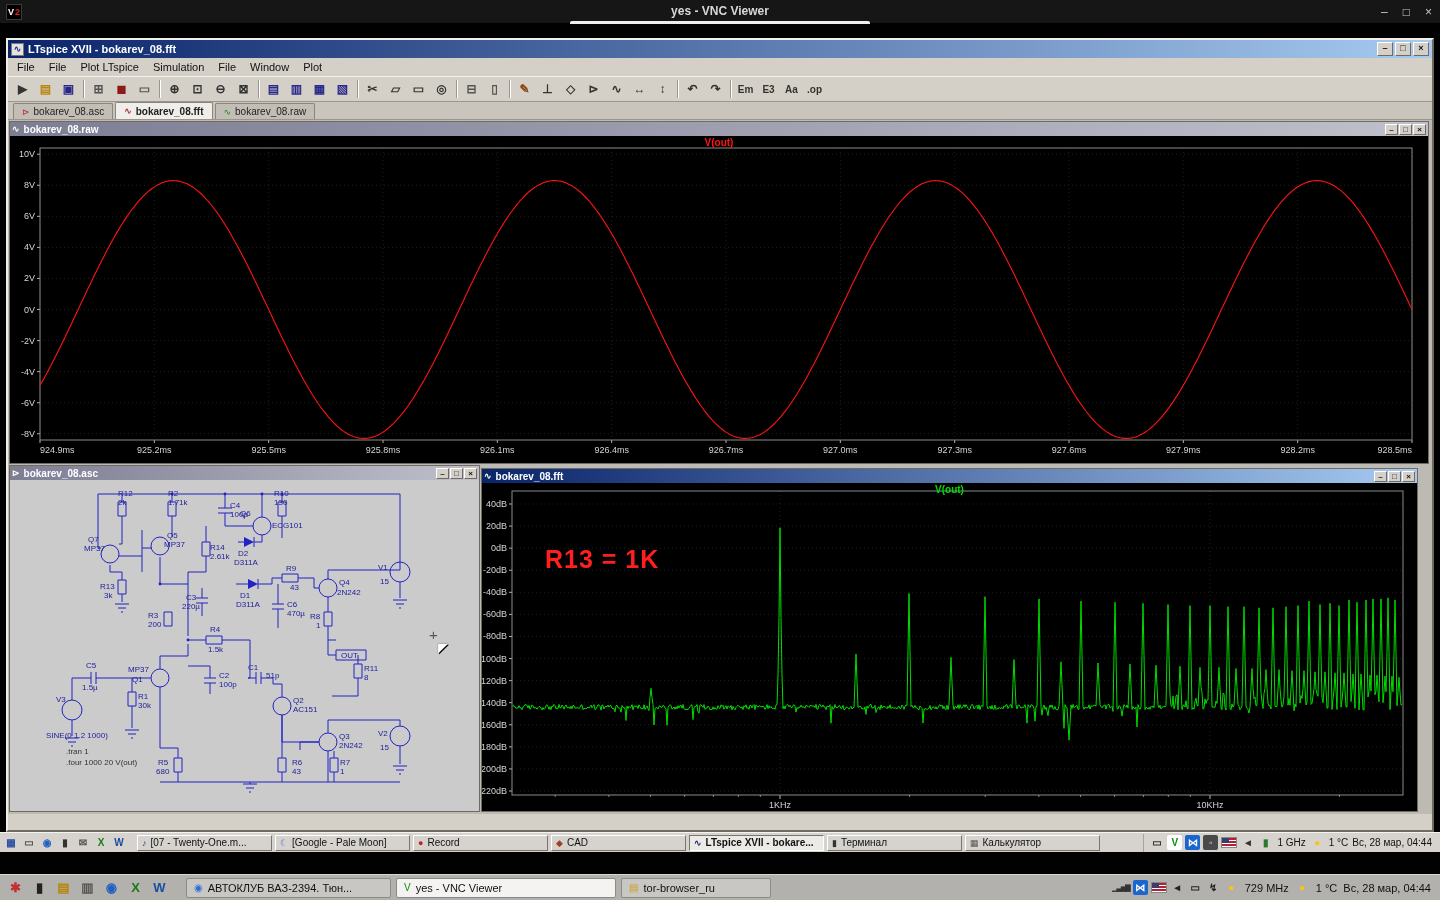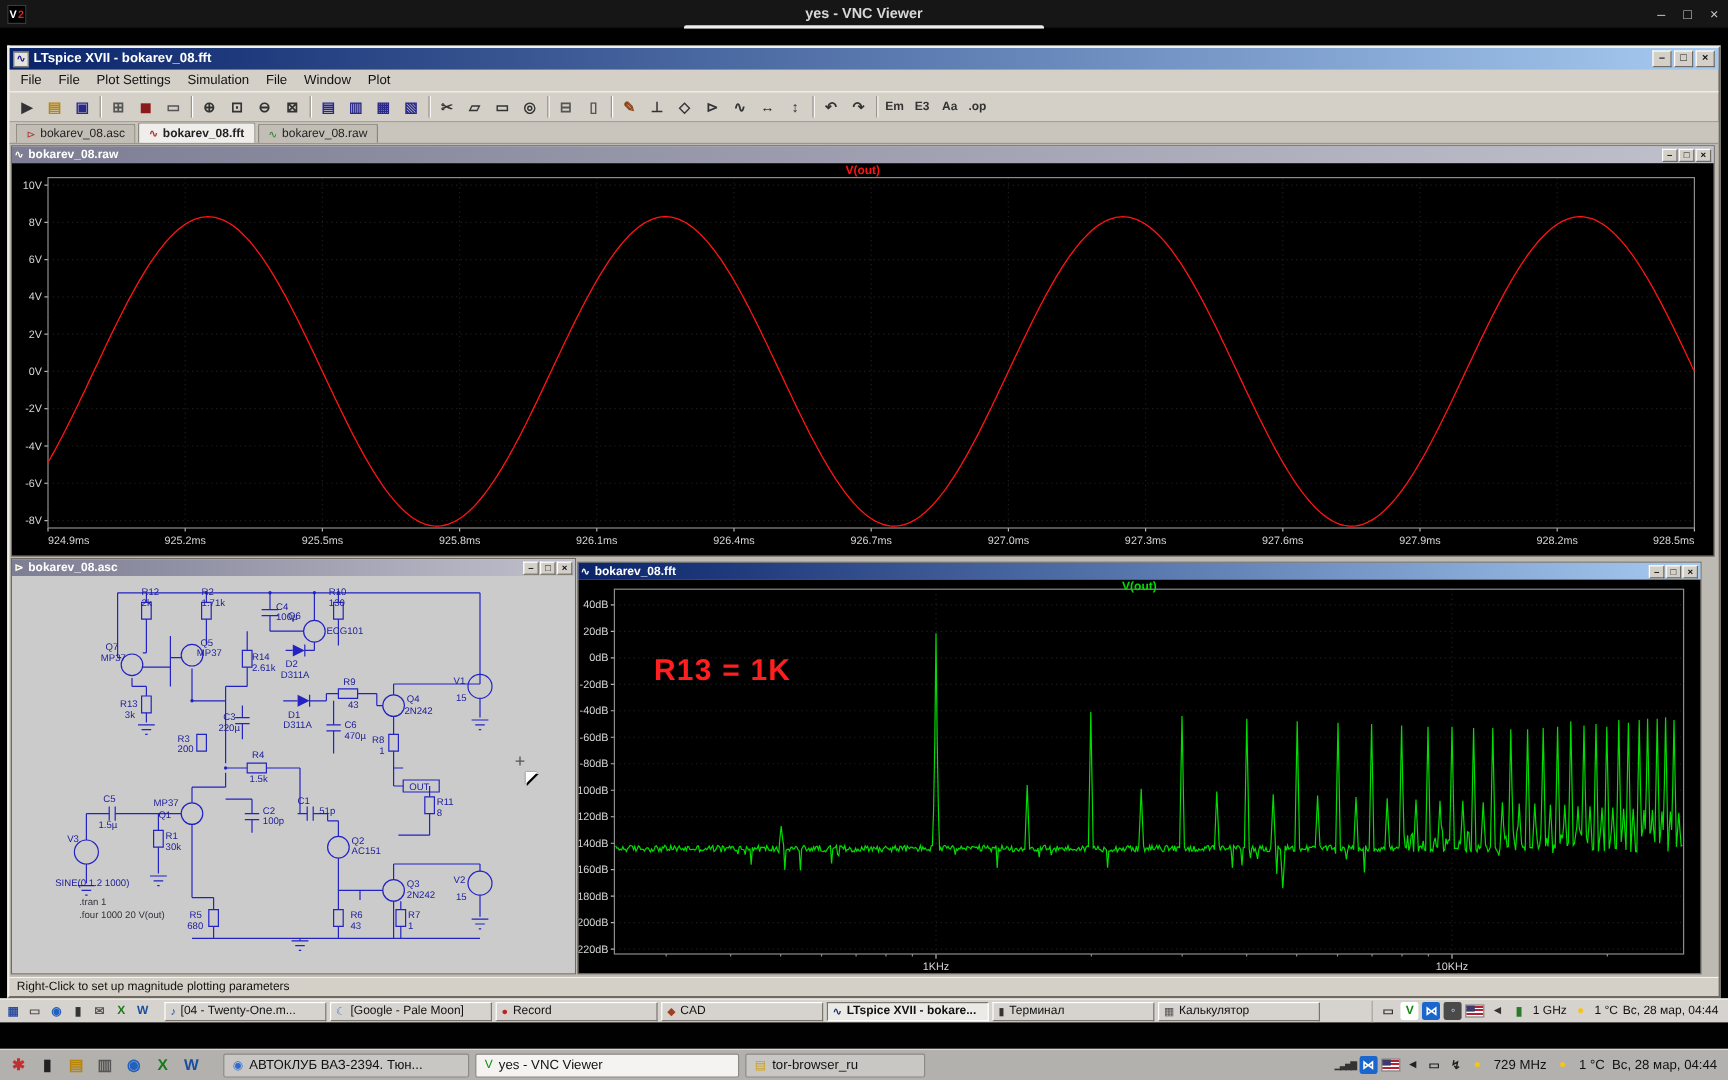--- a/index.html
+++ b/index.html
@@ -141,21 +141,21 @@
         <span>LTspice XVII - bokarev_08.fft</span>
         <span class="cap-btns">
           <span class="cap-btn">–</span>
           <span class="cap-btn">□</span>
           <span class="cap-btn">×</span>
         </span>
       </div>
       <div class="lt-menubar" id="menubar">
           <span class="menu-item">File</span>
           <span class="menu-item">File</span>
-          <span class="menu-item">Plot Settings</span>
+          <span class="menu-item">Plot LTspice</span>
           <span class="menu-item">Simulation</span>
           <span class="menu-item">File</span>
           <span class="menu-item">Window</span>
           <span class="menu-item">Plot</span>
         </div>
       <div class="lt-toolbar" id="toolbar">
           <div class="tb-btn" style="color: rgb(51, 51, 51);">▶</div>
           <div class="tb-btn" style="color: rgb(184, 134, 11);">▤</div>
           <div class="tb-btn" style="color: rgb(40, 40, 138);">▣</div>
           <div class="tb-sep"></div>
@@ -423,40 +423,37 @@
                 <line x1="686.3286944065358" y1="312" x2="686.3286944065358" y2="314" stroke="#8a8a8a"></line>
                 <line x1="708.3242790589097" y1="312" x2="708.3242790589097" y2="314" stroke="#8a8a8a"></line>
                 <line x1="857.442898135512" y1="312" x2="857.442898135512" y2="314" stroke="#8a8a8a"></line>
                 <rect x="30" y="8" width="891" height="304" fill="none" stroke="#8c8c8c"></rect>
                 <polyline points="31,221.7 32,223.8 33,223.6 34,225.4 35,224.7 36,225.2 37,222.5 38,224.9 39,224.6 40,226.6 41,224.1 42,223.3 43,221.6 44,221.8 45,222.2 46,225.1 47,222.3 48,226.3 49,224.5 50,221.8 51,222.8 52,225.0 53,224.7 54,224.8 55,226.2 56,224.5 57,223.5 58,223.5 59,225.1 60,226.9 61,224.5 62,226.4 63,225.4 64,222.4 65,221.9 66,223.6 67,226.4 68,223.7 69,226.6 70,222.9 71,223.7 72,221.4 73,222.4 74,225.8 75,225.0 76,225.6 77,221.4 78,224.9 79,224.8 80,222.0 81,223.4 82,226.2 83,223.4 84,221.9 85,224.2 86,225.1 87,224.1 88,225.7 89,223.2 90,225.7 91,222.4 92,222.7 93,225.1 94,225.1 95,224.7 96,224.8 97,225.5 98,224.6 99,222.1 100,221.9 101,226.7 102,225.2 103,225.8 104,225.7 105,225.0 106,224.0 107,225.1 108,223.6 109,222.1 110,224.8 111,223.2 112,221.7 113,226.6 114,225.9 115,224.0 116,221.7 117,222.1 118,223.3 119,227.2 120,221.9 121,222.5 122,226.0 123,223.8 124,223.3 125,223.7 126,222.0 127,224.1 128,222.4 129,222.7 130,225.0 131,226.0 132,225.6 133,228.8 134,222.7 135,222.2 136,224.7 137,224.9 138,225.3 139,229.2 140,222.6 141,224.0 142,225.4 143,224.6 144,237.5 145,223.0 146,225.7 147,223.4 148,224.6 149,224.1 150,221.6 151,226.8 152,223.1 153,222.9 154,223.5 155,222.9 156,225.5 157,221.8 158,223.8 159,225.7 160,225.3 161,226.0 162,221.8 163,226.4 164,224.7 165,222.9 166,225.8 167,227.5 168,214.7 169,205.3 170,214.7 171,221.4 172,242.0 173,225.7 174,224.8 175,224.6 176,226.1 177,223.3 178,222.9 179,224.5 180,224.1 181,222.4 182,222.8 183,225.0 184,225.9 185,242.3 186,224.7 187,222.8 188,221.6 189,222.8 190,226.1 191,225.2 192,223.9 193,226.3 194,223.7 195,225.8 196,222.7 197,225.1 198,222.5 199,222.2 200,225.3 201,221.5 202,225.8 203,226.4 204,226.7 205,226.0 206,226.8 207,225.2 208,223.8 209,222.3 210,221.8 211,236.6 212,224.5 213,223.6 214,223.5 215,221.5 216,229.0 217,230.2 218,221.8 219,222.1 220,223.0 221,224.4 222,221.6 223,226.4 224,225.1 225,225.1 226,223.1 227,224.4 228,226.8 229,226.2 230,226.8 231,223.8 232,226.3 233,224.6 234,226.1 235,226.2 236,222.7 237,224.8 238,225.5 239,221.8 240,223.6 241,222.3 242,226.3 243,224.3 244,222.7 245,226.0 246,222.9 247,223.8 248,224.7 249,222.4 250,226.8 251,223.5 252,225.4 253,226.8 254,224.4 255,223.3 256,222.2 257,223.5 258,224.0 259,225.2 260,223.8 261,226.6 262,222.8 263,224.1 264,221.8 265,225.5 266,224.4 267,226.3 268,222.2 269,222.4 270,224.9 271,222.6 272,221.6 273,226.6 274,221.9 275,223.5 276,224.0 277,222.9 278,223.0 279,223.7 280,223.7 281,223.3 282,224.1 283,226.4 284,224.7 285,221.6 286,225.7 287,222.7 288,224.8 289,223.6 290,225.3 291,225.4 292,225.0 293,226.3 294,222.0 295,221.7 296,191.8 297,134.5 298,44.8 299,134.5 300,191.8 301,225.7 302,223.2 303,225.9 304,222.6 305,221.5 306,222.0 307,223.8 308,222.3 309,224.2 310,224.7 311,222.6 312,221.7 313,223.4 314,229.2 315,224.4 316,225.7 317,223.9 318,224.4 319,222.1 320,224.2 321,223.8 322,224.1 323,225.3 324,222.4 325,222.8 326,223.4 327,224.4 328,222.4 329,222.7 330,222.8 331,223.3 332,222.9 333,224.6 334,221.4 335,226.2 336,225.9 337,222.2 338,221.4 339,223.6 340,223.8 341,221.9 342,224.0 343,224.0 344,226.6 345,223.1 346,223.2 347,223.8 348,221.7 349,240.2 350,223.4 351,226.2 352,225.7 353,221.5 354,224.6 355,224.6 356,224.3 357,222.5 358,223.1 359,225.6 360,224.8 361,222.3 362,226.8 363,226.5 364,224.3 365,224.1 366,225.3 367,226.2 368,224.4 369,223.3 370,226.0 371,224.6 372,224.7 373,197.6 374,171.1 375,197.6 376,224.4 377,223.7 378,223.0 379,224.0 380,226.1 381,225.4 382,226.4 383,223.8 384,231.4 385,223.1 386,225.3 387,223.0 388,221.6 389,221.4 390,225.2 391,224.5 392,224.8 393,222.4 394,229.6 395,226.2 396,224.5 397,223.8 398,226.6 399,221.9 400,225.2 401,223.6 402,223.9 403,223.4 404,224.6 405,225.8 406,223.3 407,225.1 408,221.7 409,225.6 410,224.3 411,224.8 412,225.3 413,224.8 414,225.2 415,225.9 416,224.1 417,223.3 418,225.6 419,225.0 420,222.1 421,223.3 422,226.4 423,223.1 424,222.0 425,222.4 426,167.3 427,110.4 428,167.3 429,223.5 430,222.3 431,224.8 432,224.6 433,222.3 434,224.9 435,225.0 436,226.2 437,226.8 438,223.0 439,224.2 440,225.3 441,240.1 442,226.2 443,226.2 444,225.4 445,226.7 446,225.4 447,225.4 448,222.5 449,226.8 450,225.0 451,223.7 452,224.2 453,225.8 454,223.6 455,226.2 456,224.9 457,222.5 458,221.7 459,223.4 460,222.1 461,225.7 462,223.3 463,226.0 464,226.7 465,222.2 466,226.7 467,221.4 468,199.3 469,174.4 470,199.3 471,222.0 472,226.5 473,223.9 474,223.6 475,225.3 476,221.7 477,225.7 478,221.6 479,224.8 480,225.2 481,223.5 482,221.6 483,224.3 484,221.6 485,223.4 486,225.3 487,226.8 488,226.3 489,222.4 490,221.5 491,222.2 492,225.9 493,224.5 494,223.6 495,222.3 496,226.0 497,221.8 498,226.7 499,222.9 500,222.7 501,223.4 502,168.9 503,113.7 504,168.9 505,222.6 506,225.9 507,224.9 508,223.2 509,226.1 510,222.4 511,226.2 512,225.9 513,222.1 514,226.5 515,225.3 516,226.2 517,224.3 518,225.5 519,225.3 520,224.4 521,225.9 522,222.8 523,223.8 524,221.8 525,221.7 526,225.6 527,223.7 528,222.2 529,221.5 530,225.1 531,200.4 532,176.6 533,200.4 534,221.6 535,225.9 536,222.3 537,222.0 538,223.3 539,225.3 540,224.4 541,224.4 542,223.9 543,221.7 544,226.1 545,240.2 546,221.7 547,223.2 548,224.5 549,221.9 550,221.8 551,223.0 552,225.4 553,238.2 554,223.4 555,223.3 556,170.0 557,115.9 558,170.0 559,224.3 560,232.2 561,224.6 562,222.0 563,226.4 564,224.1 565,228.1 566,232.7 567,225.0 568,222.0 569,224.4 570,221.9 571,225.9 572,226.1 573,223.4 574,226.7 575,226.7 576,226.4 577,222.7 578,201.5 579,178.8 580,201.5 581,224.9 582,245.4 583,221.7 584,224.2 585,224.6 586,240.7 587,257.2 588,240.7 589,221.9 590,225.6 591,221.4 592,224.6 593,224.0 594,223.1 595,222.3 596,226.3 597,226.3 598,171.1 599,118.1 600,171.1 601,223.7 602,226.2 603,224.1 604,224.9 605,224.7 606,224.9 607,221.8 608,226.1 609,222.8 610,223.2 611,223.1 612,222.3 613,222.3 614,223.2 615,202.0 616,180.0 617,202.0 618,221.7 619,223.6 620,224.8 621,223.0 622,222.8 623,221.7 624,226.1 625,222.5 626,221.4 627,221.4 628,224.9 629,224.4 630,223.4 631,228.4 632,171.7 633,119.2 634,171.7 635,225.6 636,226.0 637,222.9 638,223.2 639,226.3 640,233.1 641,226.3 642,221.6 643,223.2 644,224.3 645,222.0 646,225.2 647,202.6 648,181.1 649,202.6 650,226.5 651,223.6 652,225.3 653,225.8 654,224.1 655,244.0 656,221.6 657,224.8 658,226.2 659,224.0 660,172.2 661,120.3 662,172.2 663,226.6 664,224.3 665,224.9 666,226.2 667,224.3 668,226.3 669,223.3 670,224.4 671,222.9 672,224.7 673,203.1 674,182.2 675,203.1 676,222.2 677,224.7 678,222.1 679,225.9 680,224.3 681,223.9 682,222.9 683,224.0 684,222.7 685,172.8 686,121.5 687,172.8 688,212.1 689,222.7 690,223.5 691,213.0 692,225.8 693,221.9 694,213.1 695,211.7 696,226.7 697,203.7 698,183.3 699,203.7 700,226.6 701,222.3 702,222.2 703,224.0 704,217.7 705,225.2 706,225.7 707,173.3 708,122.6 709,173.3 710,226.4 711,224.8 712,226.2 713,218.5 714,215.2 715,222.3 716,223.0 717,204.2 718,184.4 719,204.2 720,209.4 721,226.2 722,225.1 723,215.9 724,220.6 725,216.9 726,217.0 727,173.3 728,122.6 729,173.3 730,224.1 731,224.0 732,224.0 733,224.4 734,218.0 735,220.5 736,204.2 737,184.4 738,204.2 739,225.2 740,226.7 741,210.2 742,210.8 743,224.3 744,227.1 745,173.9 746,123.7 747,173.9 748,225.2 749,226.8 750,220.9 751,224.1 752,222.8 753,204.8 754,185.5 755,204.8 756,221.4 757,223.2 758,226.7 759,225.1 760,222.8 761,173.9 762,123.7 763,173.9 764,223.1 765,225.2 766,226.5 767,230.0 768,224.1 769,204.8 770,185.5 771,204.8 772,215.7 773,214.1 774,222.8 775,222.3 776,174.4 777,124.8 778,174.4 779,209.5 780,218.7 781,225.5 782,210.6 783,205.3 784,186.6 785,205.3 786,220.3 787,223.0 788,222.8 789,226.0 790,174.4 791,124.8 792,174.4 793,223.4 794,223.3 795,223.6 796,205.3 797,186.6 798,205.3 799,217.1 800,224.2 801,221.9 802,213.4 803,173.9 804,123.7 805,173.9 806,222.2 807,215.5 808,222.3 809,205.9 810,187.7 811,205.9 812,227.8 813,220.9 814,224.0 815,173.3 816,122.6 817,173.3 818,220.0 819,212.5 820,215.5 821,205.9 822,187.7 823,205.9 824,222.0 825,219.3 826,171.1 827,118.1 828,171.1 829,221.4 830,220.2 831,212.9 832,206.4 833,188.8 834,206.4 835,210.8 836,213.2 837,172.8 838,121.5 839,172.8 840,214.5 841,219.7 842,206.4 843,188.8 844,206.4 845,225.2 846,224.9 847,172.2 848,120.3 849,172.2 850,226.5 851,216.3 852,207.0 853,189.9 854,207.0 855,226.4 856,173.3 857,122.6 858,173.3 859,224.2 860,217.2 861,207.0 862,189.9 863,207.0 864,223.8 865,224.0 866,170.6 867,117.0 868,170.6 869,218.6 870,207.6 871,191.0 872,207.6 873,225.3 874,171.7 875,119.2 876,171.7 877,226.9 878,207.6 879,191.0 880,207.6 881,226.7 882,227.0 883,170.6 884,117.0 885,170.6 886,214.0 887,208.1 888,192.1 889,208.1 890,170.0 891,115.9 892,170.0 893,211.7 894,208.1 895,192.1 896,208.1 897,218.8 898,170.0 899,115.9 900,170.0 901,219.7 902,208.7 903,193.2 904,208.7 905,169.5 906,114.8 907,169.5 908,226.6 909,208.7 910,193.2 911,208.7 912,170.6 913,117.0 914,170.6 915,222.7 916,209.2 917,194.3 918,209.2 919,222.0 920,221.4 " fill="none" stroke="#00dd00" stroke-width="1"></polyline>
               </svg></div>
         </div>
 
       </div>
 
-      <div class="lt-statusbar">
-        <span>Right-Click to set up magnitude plotting parameters</span>
-      </div>
     </div>
 
     <div id="remote-taskbar">
       <span id="rt-launchers" style="display:flex;gap:2px">
           <span class="rt-launch" style="color: rgb(47, 79, 159);">▦</span>
           <span class="rt-launch" style="color: rgb(85, 85, 85);">▭</span>
           <span class="rt-launch" style="color: rgb(32, 96, 192);">◉</span>
           <span class="rt-launch" style="color: rgb(51, 51, 51);">▮</span>
           <span class="rt-launch" style="color: rgb(85, 85, 85);">✉</span>
           <span class="rt-launch" style="color: rgb(26, 122, 26);">X</span>
           <span class="rt-launch" style="color: rgb(26, 79, 160);">W</span>
         </span>
       <span style="width:6px"></span>
       <span id="rt-tasks" style="display:flex;gap:3px">
           <span class="task-btn">
             <span class="ticn" style="color: rgb(32, 80, 160);">♪</span>
-            <span>[04 - Twenty-One.m...</span>
+            <span>[07 - Twenty-One.m...</span>
           </span>
           <span class="task-btn">
             <span class="ticn" style="color: rgb(58, 111, 216);">☾</span>
             <span>[Google - Pale Moon]</span>
           </span>
           <span class="task-btn">
             <span class="ticn" style="color: rgb(192, 32, 32);">●</span>
             <span>Record</span>
           </span>
           <span class="task-btn">

